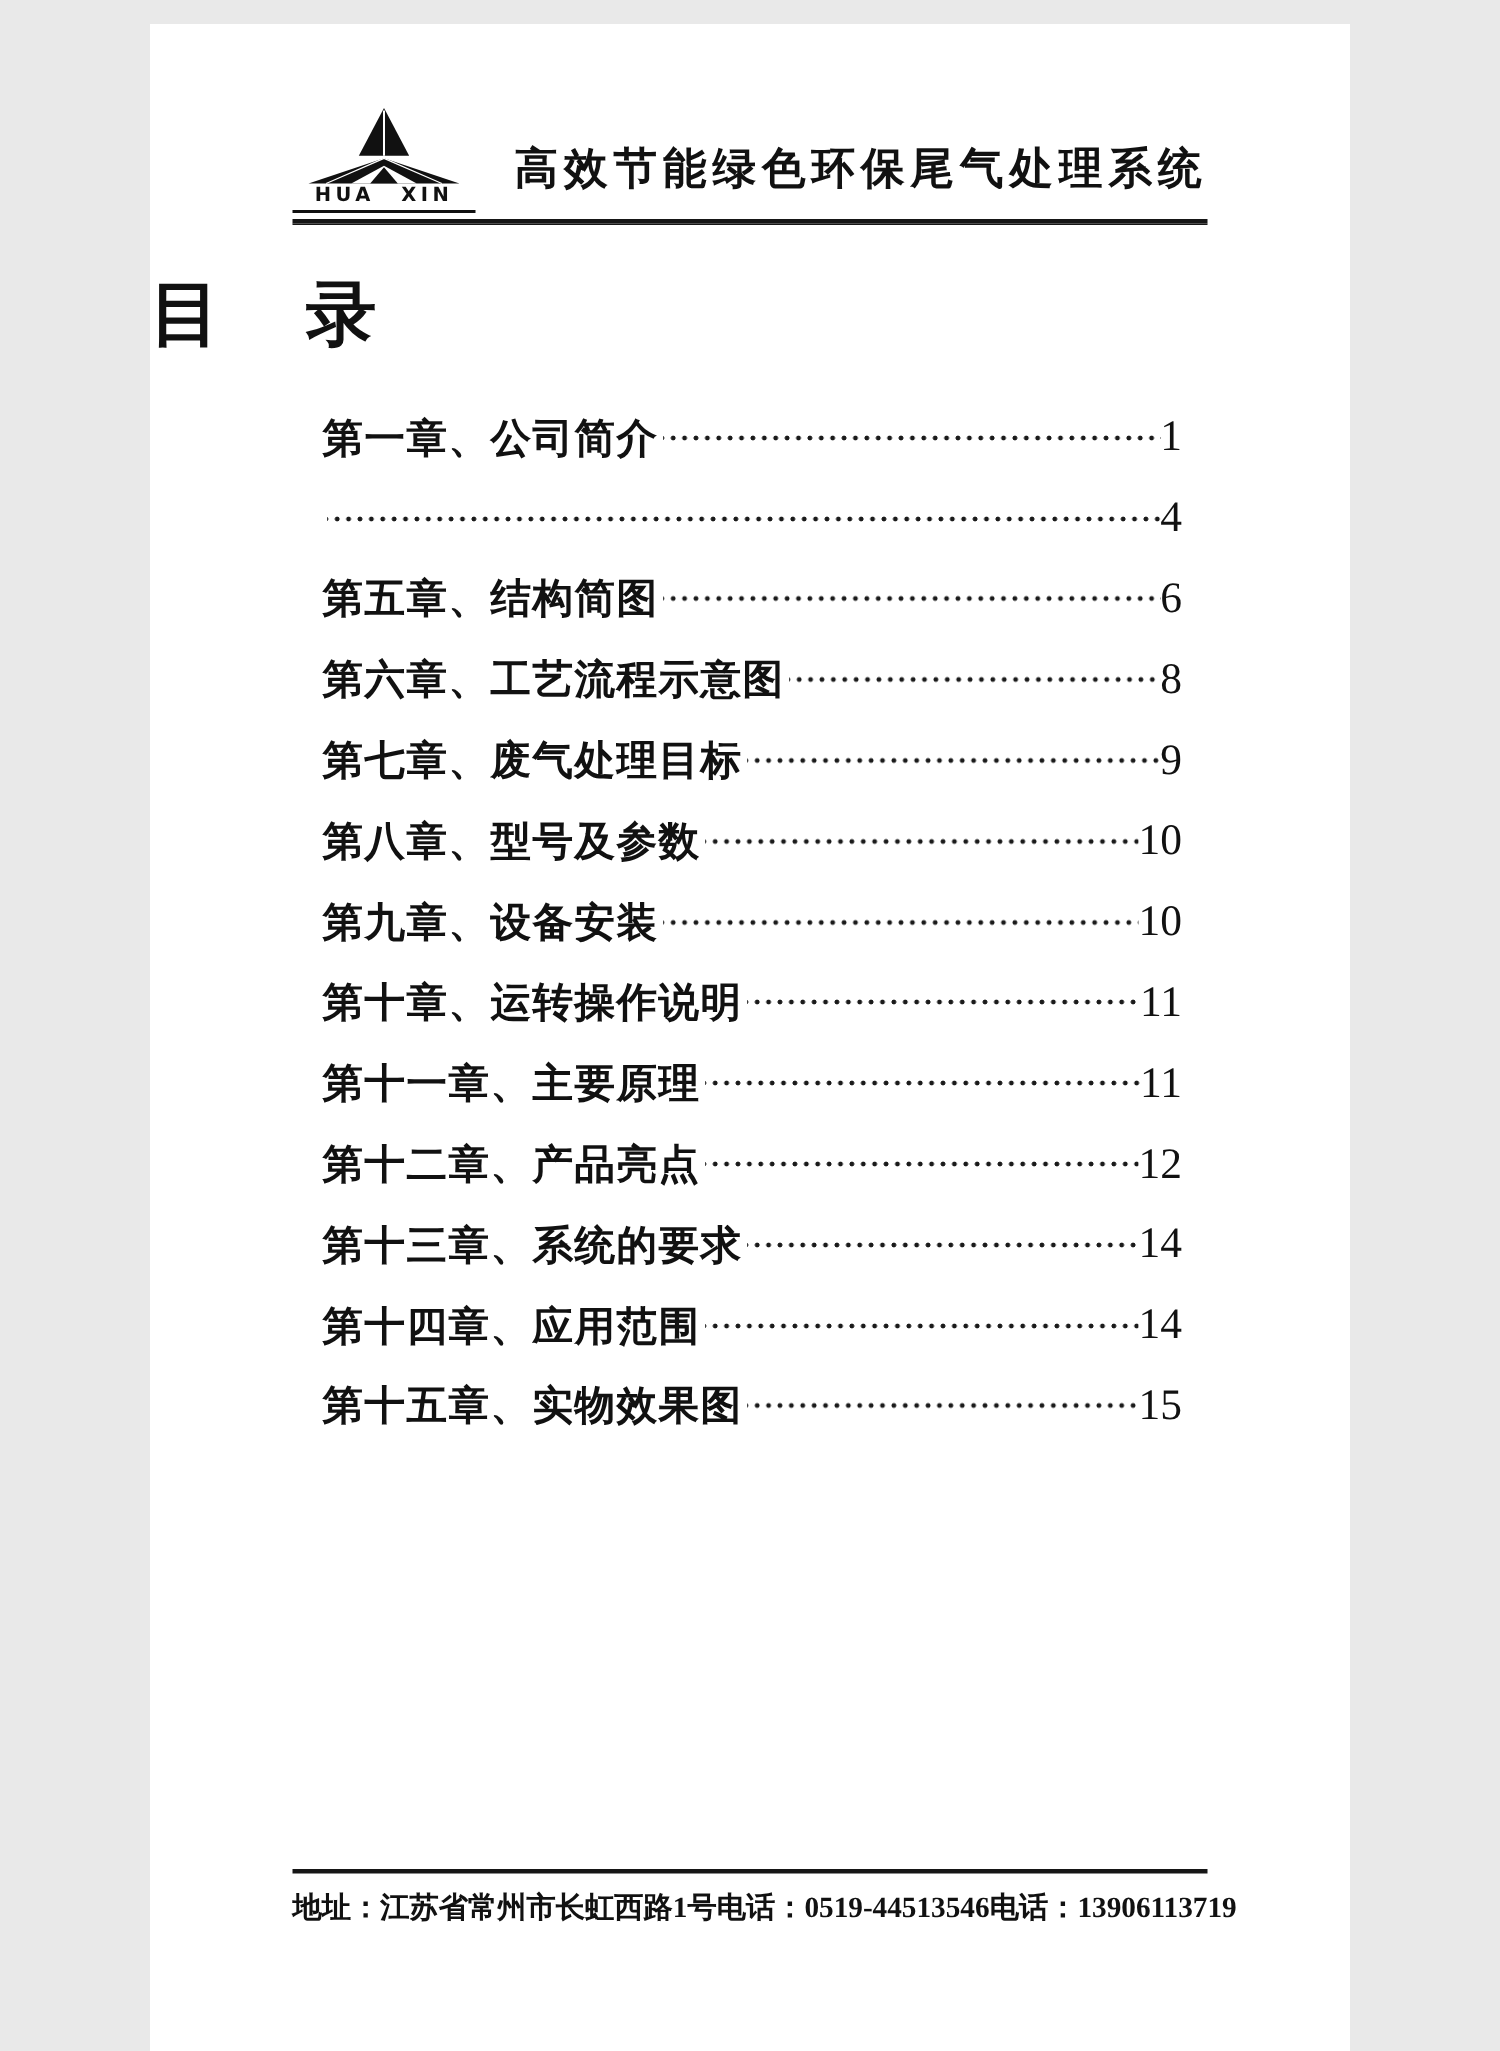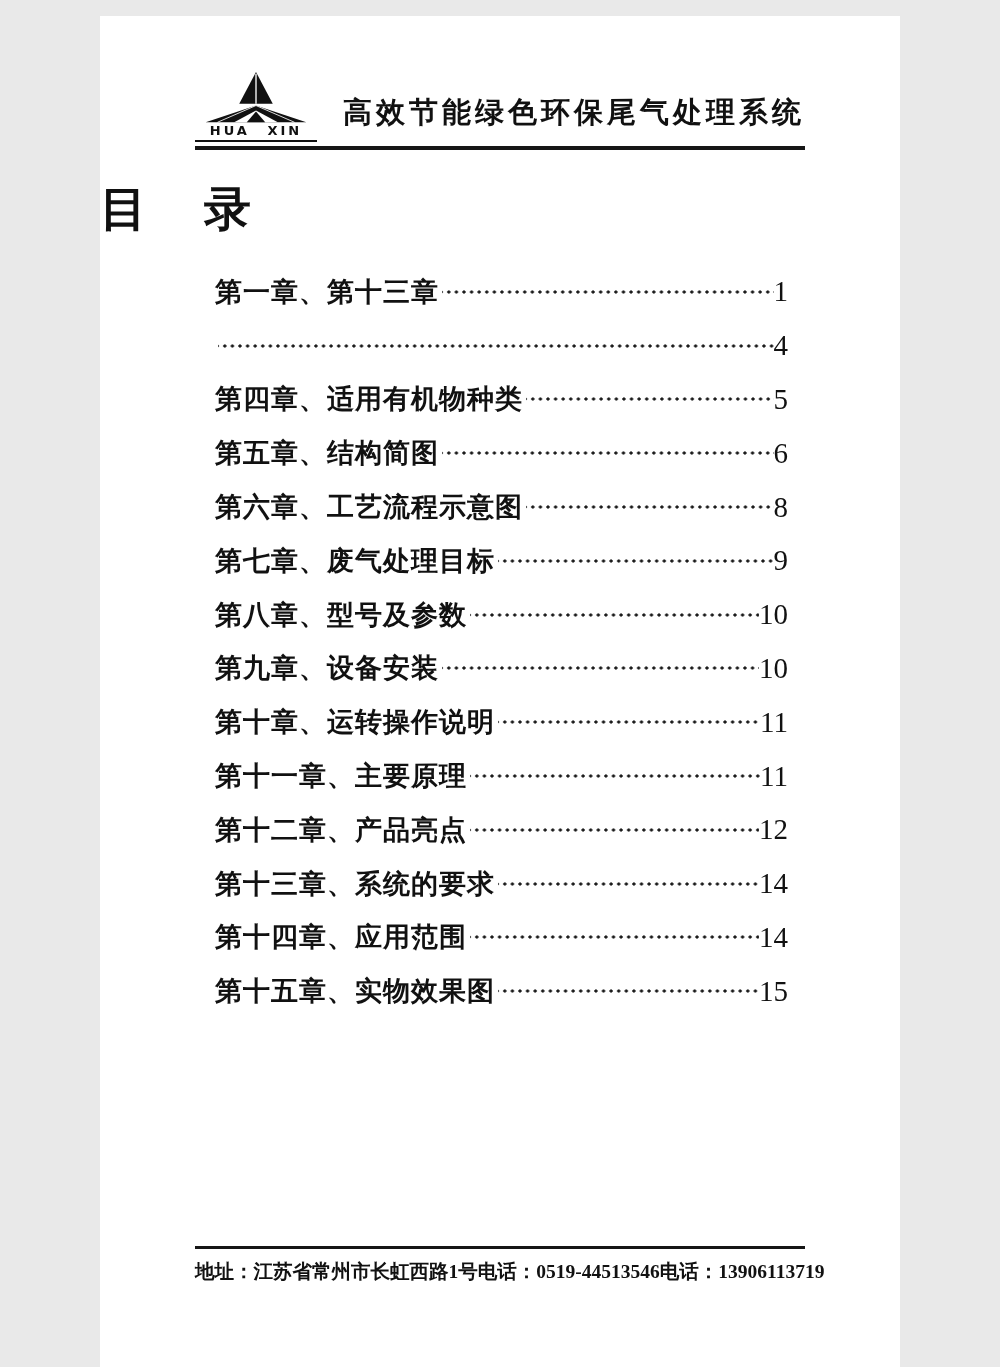--- a/index.html
+++ b/index.html
@@ -152,36 +152,31 @@
       </div>
       <div class="slogan">高效节能绿色环保尾气处理系统</div>
     </div>
     <div class="header-rule"></div>
   </div>
 
   <div class="doc-title">目    录</div>
 
   <div class="toc" id="toc-list">
     <div class="toc-entry">
-      <span class="toc-label">第一章、第十三章</span>
+      <span class="toc-label">第一章、公司简介</span>
       <span class="toc-leader"></span>
       <span class="toc-page">1</span>
     </div>
 
 
     <div class="toc-entry">
       <span class="toc-leader"></span>
       <span class="toc-page">4</span>
     </div>
 
-    <div class="toc-entry">
-      <span class="toc-label">第四章、适用有机物种类</span>
-      <span class="toc-leader"></span>
-      <span class="toc-page">5</span>
-    </div>
 
     <div class="toc-entry">
       <span class="toc-label">第五章、结构简图</span>
       <span class="toc-leader"></span>
       <span class="toc-page">6</span>
     </div>
 
     <div class="toc-entry">
       <span class="toc-label">第六章、工艺流程示意图</span>
       <span class="toc-leader"></span>

